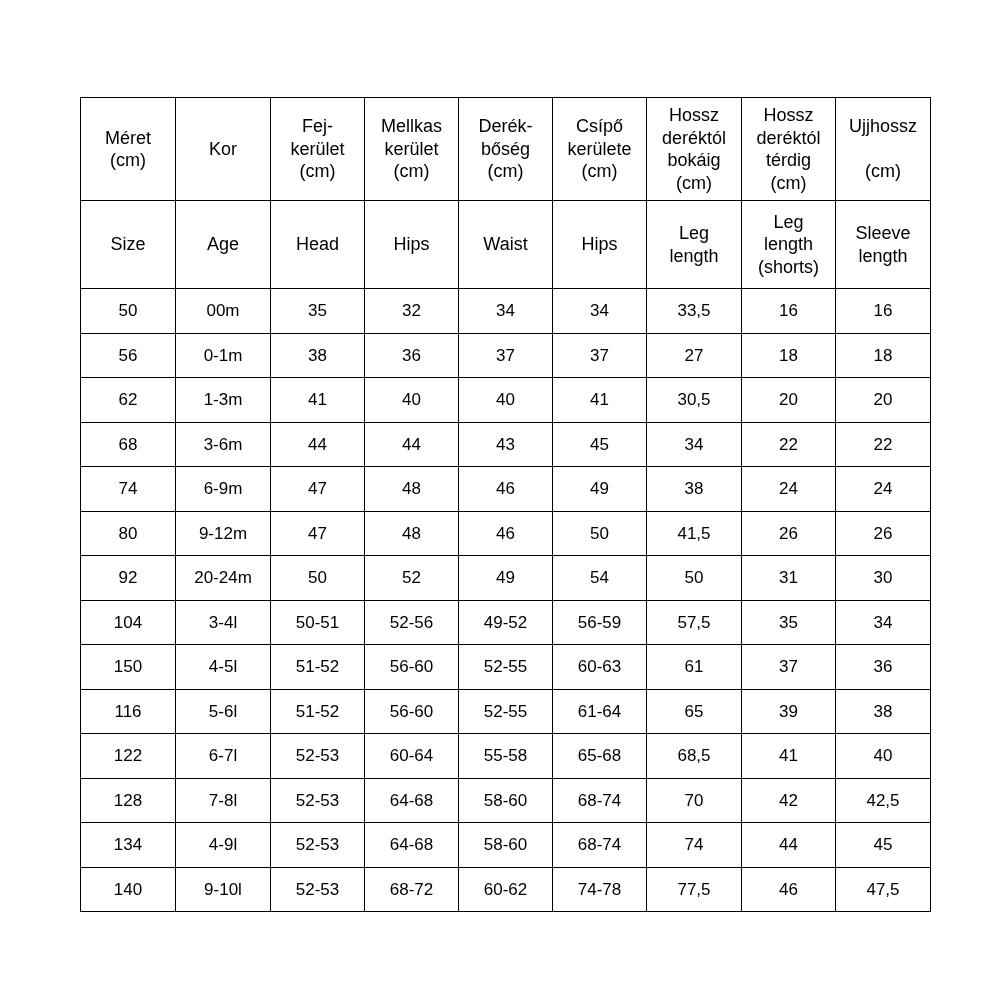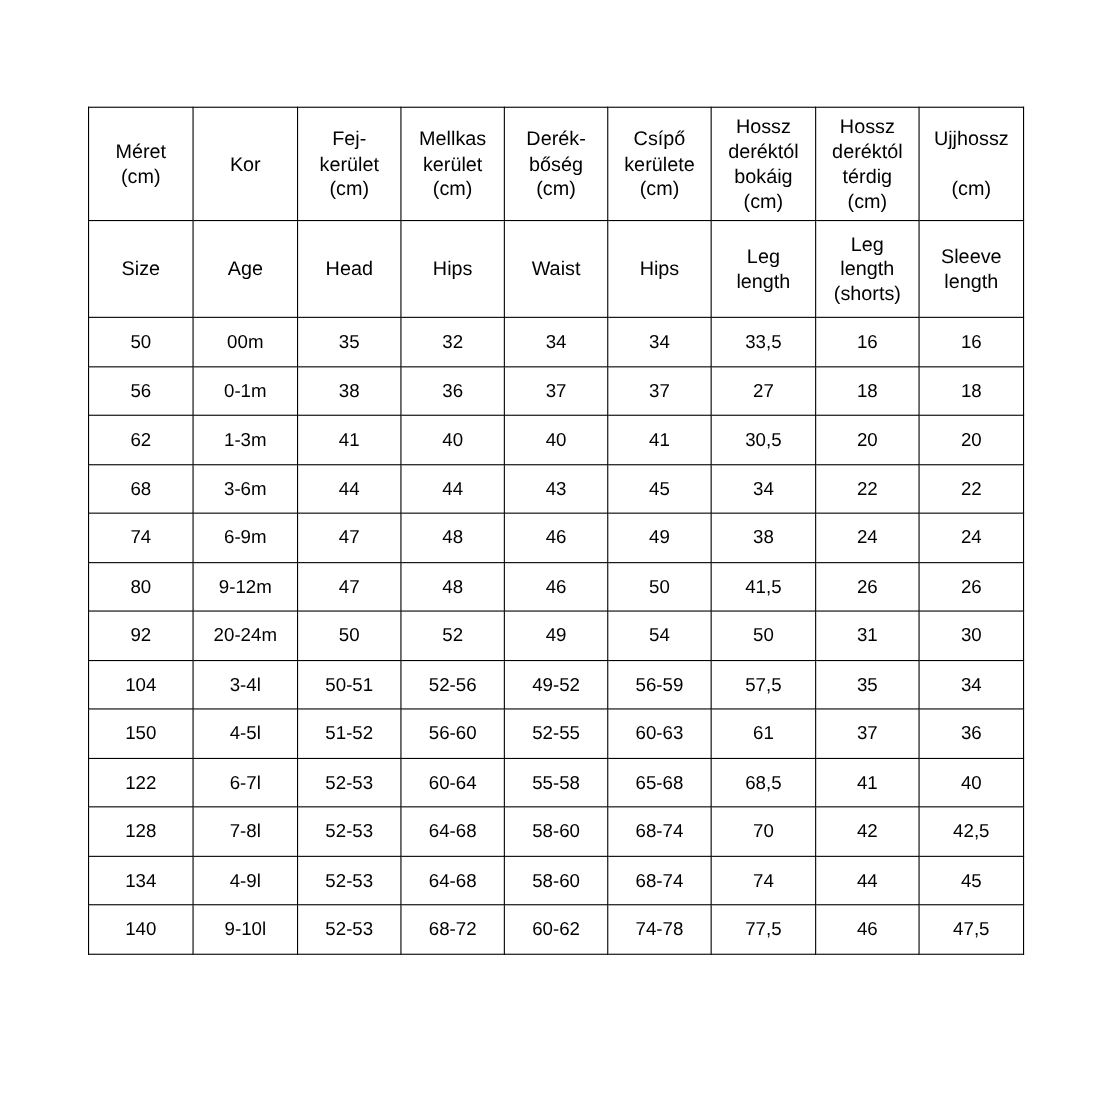--- a/index.html
+++ b/index.html
@@ -256,20 +256,31 @@
             <td>4-5l</td>
             <td>51-52</td>
             <td>56-60</td>
             <td>52-55</td>
             <td>60-63</td>
             <td>61</td>
             <td>37</td>
             <td>36</td>
           </tr>
           <tr>
+            <td>116</td>
+            <td>5-6l</td>
+            <td>51-52</td>
+            <td>56-60</td>
+            <td>52-55</td>
+            <td>61-64</td>
+            <td>65</td>
+            <td>39</td>
+            <td>38</td>
+          </tr>
+          <tr>
             <td>122</td>
             <td>6-7l</td>
             <td>52-53</td>
             <td>60-64</td>
             <td>55-58</td>
             <td>65-68</td>
             <td>68,5</td>
             <td>41</td>
             <td>40</td>
           </tr>

